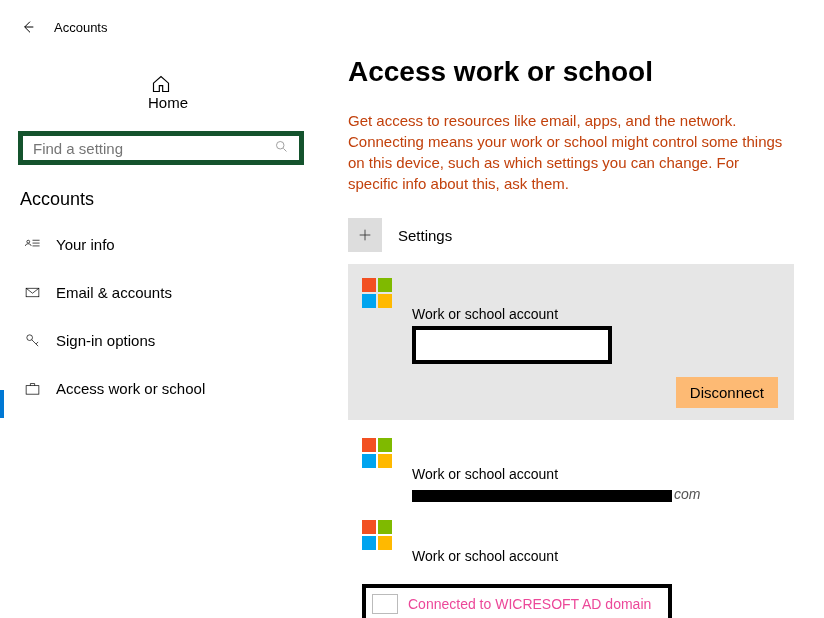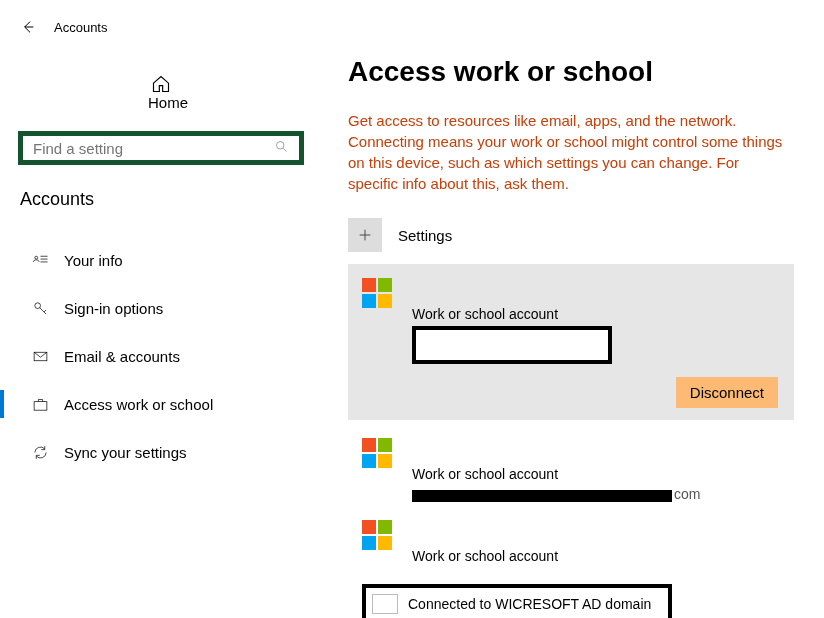--- a/index.html
+++ b/index.html
@@ -68,23 +68,23 @@
   .section-title {
     font-weight:400;
     font-size:18px;
     padding: 24px 0 0 20px;
   }
   .nav {
     margin-top: 26px;
   }
   .nav-item {
     display:flex;
-    align-items:center;
+    align-items:flex-start;
     height:48px;
-    padding-left: 30px;
+    padding-left: 22px;
     cursor:pointer;
     position:relative;
   }
   .nav-item .icon { width:20px; display:flex; align-items:center; justify-content:center;}
   .nav-item .icon svg { width:17px; height:17px; }
   .nav-item .label { font-size:15px; margin-left:14px; }
   .nav-item.selected::before {
     content:'';
     position:absolute;
     left:0; top:10px; bottom:10px;
@@ -191,23 +191,23 @@
     display:flex;
     align-items:center;
     padding-left:6px;
   }
   .domain-box .ghost-icon {
     width:26px; height:20px;
     border:1px solid #bbb;
     margin-right:10px;
   }
   .domain-box .ghost-text {
-    font-size:14px; color:#000000;
-  }
-  .inline-row { display:flex; align-items:center;}
+    font-size:14px; color:#ec4899;
+  }
+  .inline-row { display:flex; align-items:center;font-style:italic;}
 </style>
 </head>
 <body>
 
 <div class="container">
 
   <div class="sidebar">
     <div class="top-row">
       <div class="back-btn">
         <svg viewBox="0 0 24 24">
@@ -248,55 +248,44 @@
               <line x1="12" y1="6" x2="22" y2="6" stroke="#000"></line>
               <line x1="12" y1="10" x2="22" y2="10" stroke="#000"></line>
               <line x1="12" y1="14" x2="22" y2="14" stroke="#000"></line>
             </svg>
         </span>
         <span class="label">Your info</span>
       </div>
       <div class="nav-item">
         <span class="icon">
           <svg viewBox="0 0 24 24">
+              <rect x="3" y="6" width="18" height="12" stroke="#000" fill="none"></rect>
+              <path d="M3 6 L12 13 L21 6" stroke="#000" fill="none"></path>
+            </svg>
+        </span>
+        <span class="label">Email &amp; accounts</span>
+      </div>
+      <div class="nav-item">
+        <span class="icon">
+          <svg viewBox="0 0 24 24">
               <circle cx="8" cy="8" r="4" stroke="#000" fill="none"></circle>
               <line x1="11" y1="11" x2="20" y2="20" stroke="#000"></line>
               <line x1="17" y1="17" x2="20" y2="14" stroke="#000"></line>
             </svg>
         </span>
         <span class="label">Sign-in options</span>
-      </div>
-      <div class="nav-item">
-        <span class="icon">
-          <svg viewBox="0 0 24 24">
-              <rect x="3" y="6" width="18" height="12" stroke="#000" fill="none"></rect>
-              <path d="M3 6 L12 13 L21 6" stroke="#000" fill="none"></path>
-            </svg>
-        </span>
-        <span class="label">Email &amp; accounts</span>
       </div>
       <div class="nav-item selected">
         <span class="icon">
           <svg viewBox="0 0 24 24">
               <rect x="3" y="8" width="18" height="12" stroke="#000" fill="none"></rect>
               <path d="M9 8 V5 H15 V8" stroke="#000" fill="none"></path>
             </svg>
         </span>
         <span class="label">Access work or school</span>
-      </div>
-      <div class="nav-item">
-        <span class="icon">
-          <svg viewBox="0 0 24 24">
-              <path d="M4 12a8 8 0 0 1 14-5" stroke="#000" fill="none"></path>
-              <path d="M20 12a8 8 0 0 1-14 5" stroke="#000" fill="none"></path>
-              <path d="M18 3v5h-5" stroke="#000" fill="none"></path>
-              <path d="M6 21v-5h5" stroke="#000" fill="none"></path>
-            </svg>
-        </span>
-        <span class="label">Sync your settings</span>
       </div>
     </div>
   </div>
 
   <div class="main">
     <div class="page-title">Access work or school</div>
     <div class="desc">Get access to resources like email, apps, and the network. Connecting means your work or school might control some things on this device, such as which settings you can change. For specific info about this, ask them.</div>
 
     <div class="connect-row">
       <div class="plus-tile">

